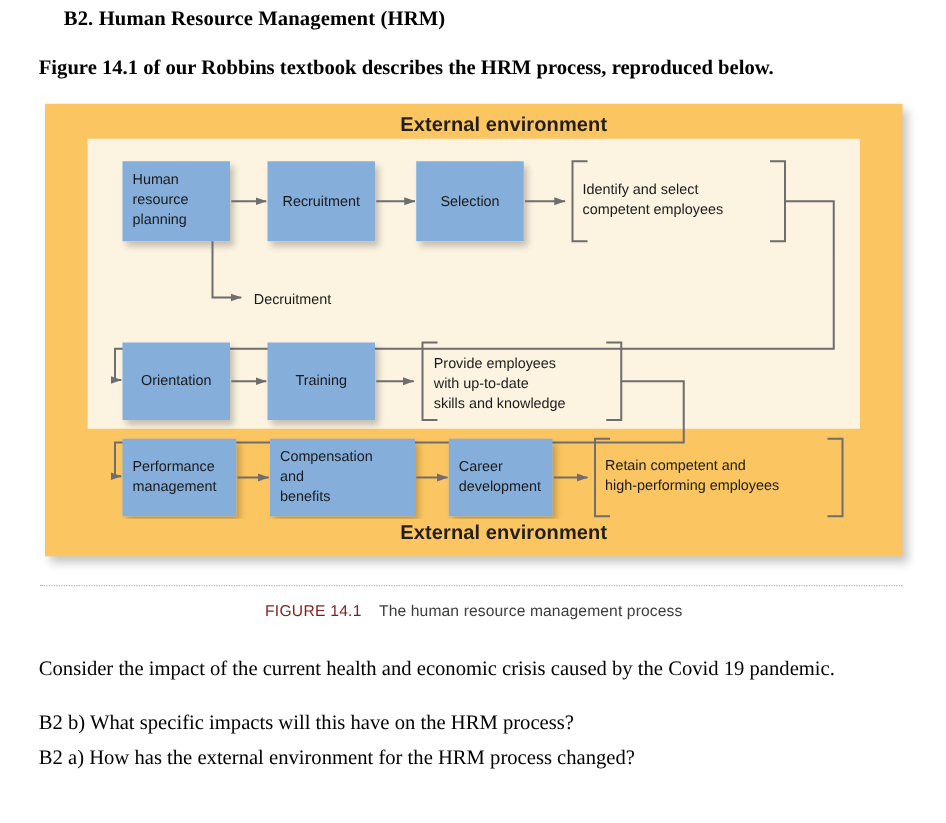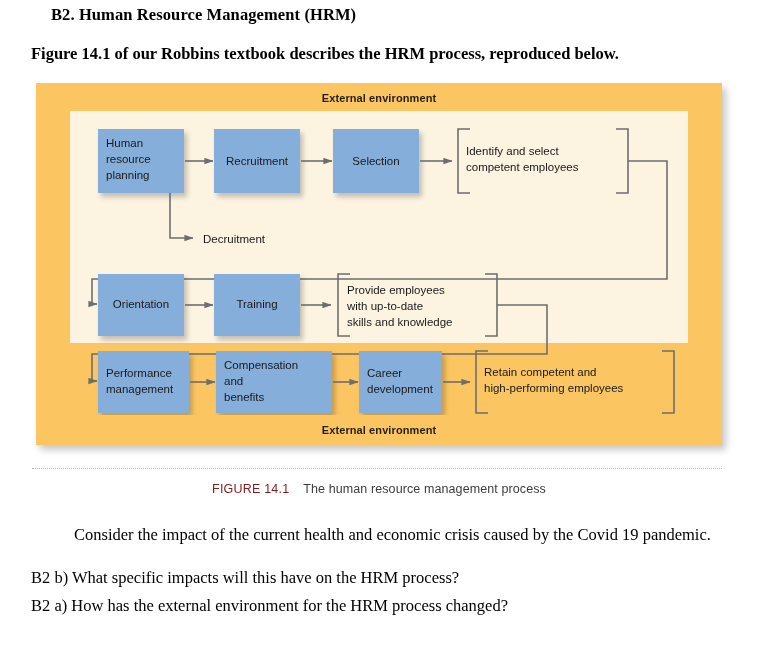--- a/index.html
+++ b/index.html
@@ -34,21 +34,20 @@
   #intro-line {
     left: 31px;
     top: 44px;
     font-size: 16.5px;
     font-weight: bold;
   }
   #consider-line {
     left: 31px;
     top: 525px;
     font-size: 16.5px;
-    margin-left: 43px;
   }
   #q-a-line {
     left: 31px;
     top: 596px;
     font-size: 16.5px;
   }
   #q-b-line {
     left: 31px;
     top: 568px;
     font-size: 16.5px;
@@ -63,24 +62,25 @@
     height: 362px;
     background: #fbc561;
     box-shadow: 4px 5px 7px rgba(0,0,0,0.22);
   }
   .env-label {
     position: absolute;
     left: 0;
     width: 100%;
     text-align: center;
     font-family: "Liberation Sans", sans-serif;
-    font-size: 11px;
+    font-size: 16px;
     font-weight: bold;
     color: #231f18;
     letter-spacing: 0.1px;
+    padding-left: 24px;
   }
   #env-top { top: 9px; }
   #env-bottom { bottom: 9px; }
 
   #figure-inner {
     position: absolute;
     left: 34px;
     top: 28px;
     width: 618px;
     height: 232px;

